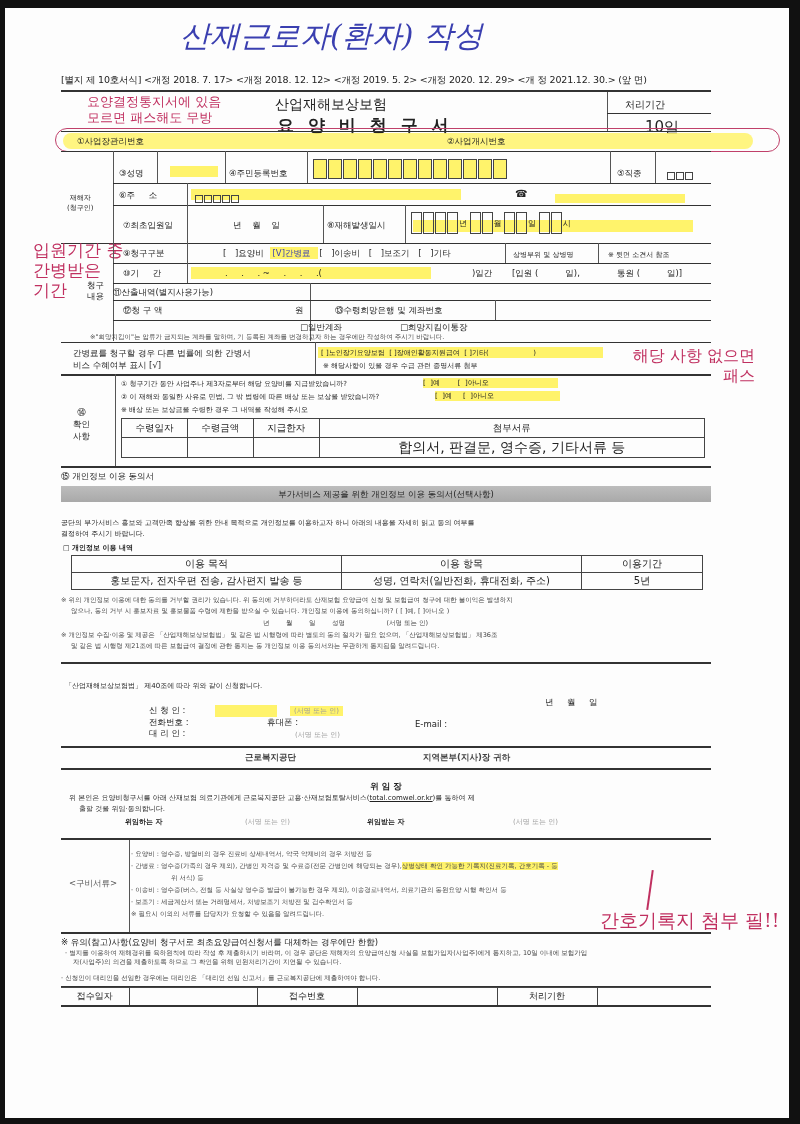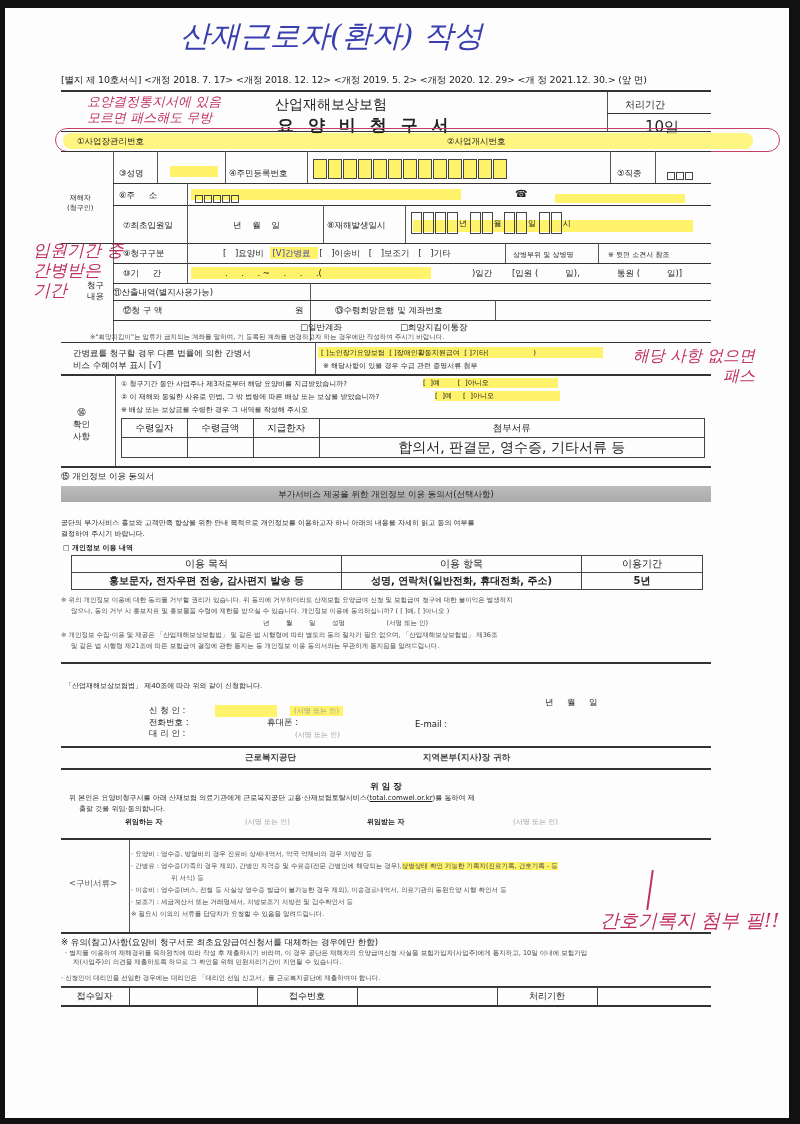--- a/index.html
+++ b/index.html
@@ -1,21 +1,21 @@
 <!DOCTYPE html>
 <html><head>
 <meta charset="utf-8">
 <style>
   * { box-sizing: border-box; margin: 0; padding: 0; }
   html, body { width: 800px; height: 1124px; background: #111; overflow: hidden; }
   body { font-family: "DejaVu Sans", "Liberation Sans", sans-serif; color: #222; position: relative; }
   .page { position: absolute; left: 5px; top: 8px; width: 784px; height: 1110px; background: #fdfdfd; }
   .abs { position: absolute; }
   .hand-blue { font-family: "DejaVu Serif", serif; color: #3a3fb0; font-style: italic; }
-  .hand-red { font-family: "DejaVu Serif", serif; color: #c03060; font-style: italic; }
+  .hand-red { font-family: "DejaVu Serif", serif; color: #c03060; }
   .hl { background: #fff36b; }
   .line { position: absolute; background: #333; }
   .small { font-size: 8.5px; }
   .xs { font-size: 7px; }
   .tiny { font-size: 6.5px; color: #444; }
   .box { display: inline-block; width: 11px; height: 14px; border: 1px solid #444; margin-right: 1px; vertical-align: middle; }
   .sbox { display: inline-block; width: 8px; height: 8px; border: 1px solid #444; margin-right: 1px; vertical-align: middle; }
   .cell-v { position: absolute; width: 1px; background: #555; }
   .grey-bar { background: linear-gradient(#bdbdbd, #a9a9a9); }
   table { border-collapse: collapse; }
@@ -205,21 +205,21 @@
     <div>결정하여 주시기 바랍니다.</div>
   </div>
   <div class="abs xs" style="left:58px;top:535px;font-weight:bold;">□ 개인정보 이용 내역</div>
   <table class="abs" style="left:66px;top:547px;width:632px;font-size:10px;">
     <tbody>
         <tr style="height:17px;">
       <td style="width:270px">이용 목적</td>
       <td style="width:240px">이용 항목</td>
       <td>이용기간</td>
     </tr>
-    <tr style="height:17px;font-weight:bold;">
+    <tr style="height:17px;font-weight:normal;">
       <td>홍보문자, 전자우편 전송, 감사편지 발송 등</td>
       <td>성명, 연락처(일반전화, 휴대전화, 주소)</td>
       <td>5년</td>
     </tr>
   </tbody>
     </table>
   <div class="abs tiny" style="left:56px;top:587px;line-height:11px;white-space:nowrap;">
     <div>※ 위의 개인정보 이용에 대한 동의를 거부할 권리가 있습니다. 위 동의에 거부하더라도 산재보험 요양급여 신청 및 보험급여 청구에 대한 불이익은 발생하지</div>
     <div style="padding-left:10px;">않으나, 동의 거부 시 홍보자료 및 홍보물품 수령에 제한을 받으실 수 있습니다. 개인정보 이용에 동의하십니까? ( [  ]예,  [  ]아니오 )</div>
   </div>

